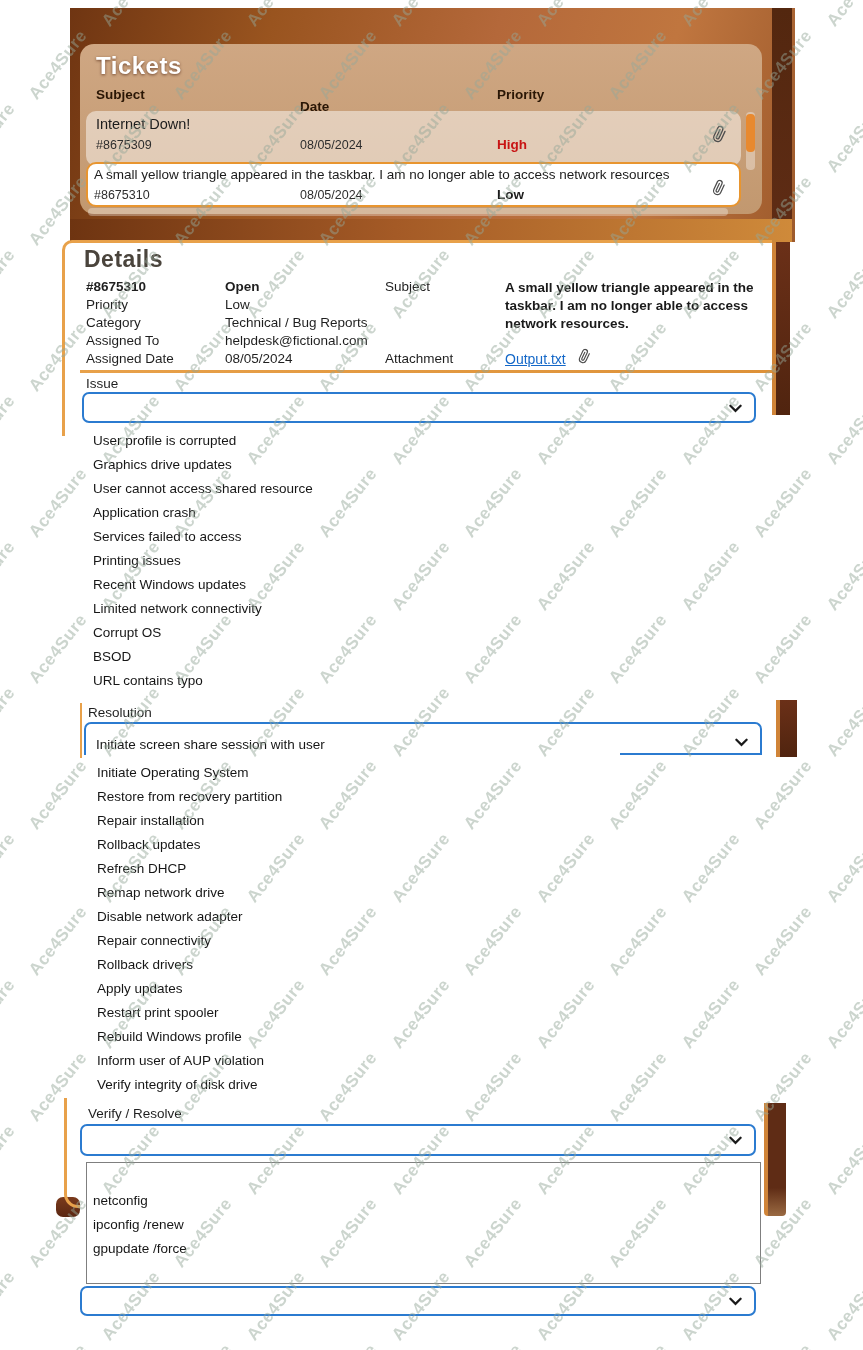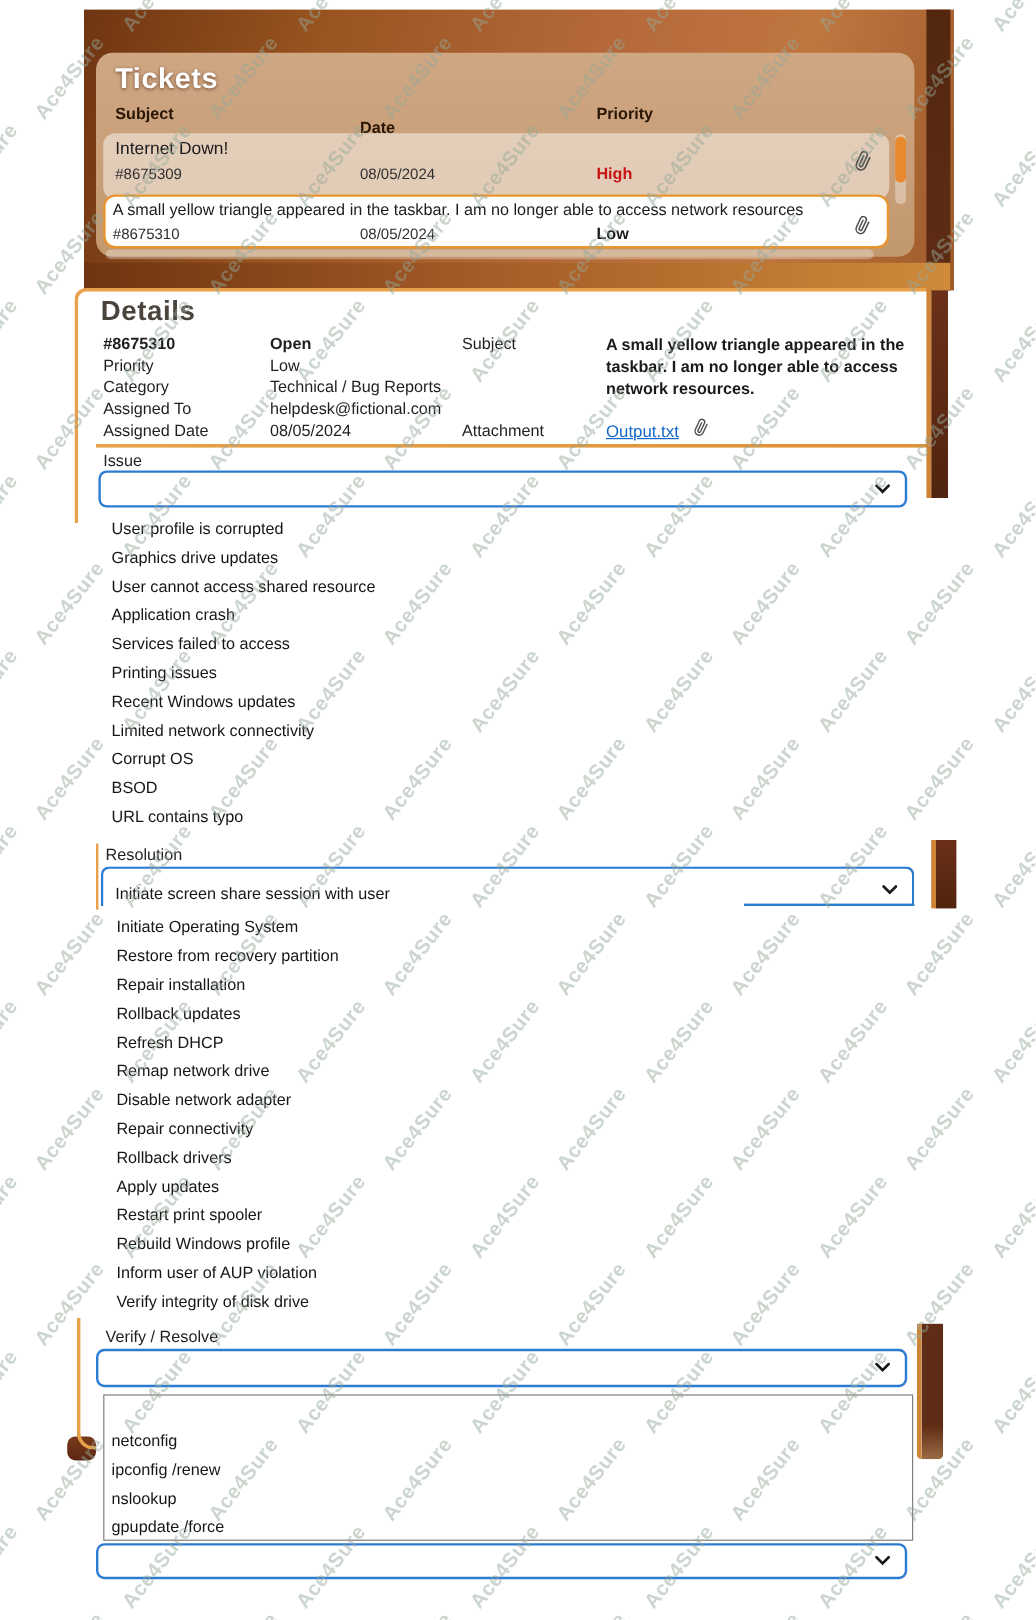--- a/index.html
+++ b/index.html
@@ -213,21 +213,20 @@
       <svg width="13" height="9" viewBox="0 0 14 9" fill="none" stroke="#1a1a1a" stroke-width="2.4" stroke-linecap="round">
           <path d="M1.5 1.5 L7 7 L12.5 1.5"></path>
         </svg>
     </span>
   </div>
 
   <div class="abs listbox">
     <div class="opts">
         <div>netconfig</div>
         <div>ipconfig /renew</div>
-        <div>nslookup</div>
         <div>gpupdate /force</div>
       </div>
   </div>
 
   <div class="abs sel" style="left:80px; top:1286px; width:676px; height:30px;">
     <span class="sel-text" style="bottom:5px;"></span>
     <span class="chev">
       <svg width="13" height="9" viewBox="0 0 14 9" fill="none" stroke="#1a1a1a" stroke-width="2.4" stroke-linecap="round">
           <path d="M1.5 1.5 L7 7 L12.5 1.5"></path>
         </svg>

